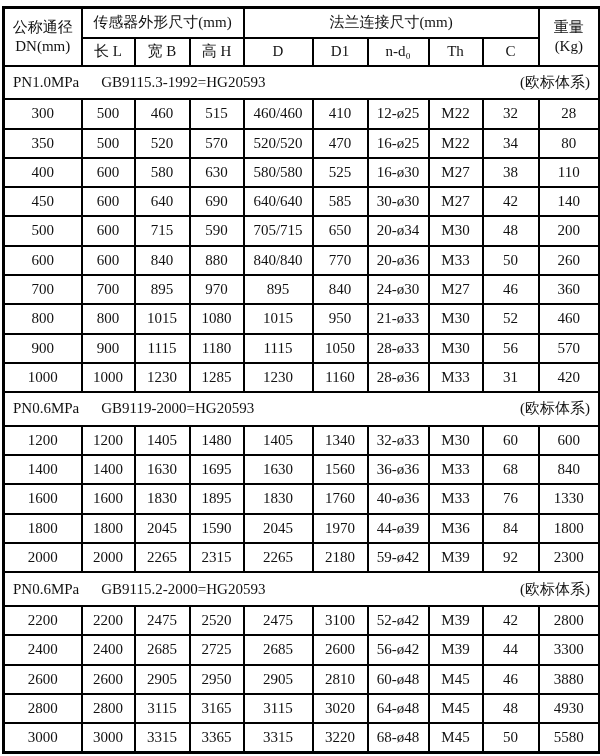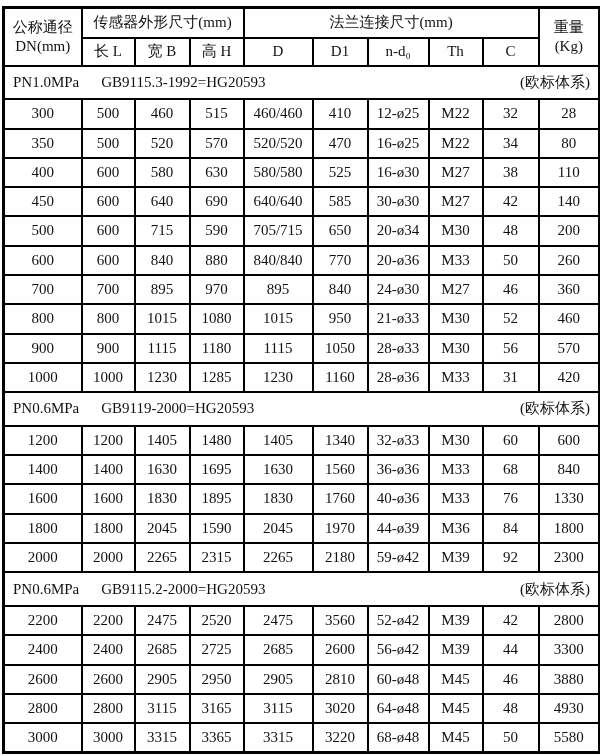--- a/index.html
+++ b/index.html
@@ -302,21 +302,21 @@
               <span class="sec-note">(欧标体系)</span>
             </div>
           </td>
         </tr>
         <tr class="data-row">
           <td>2200</td>
           <td>2200</td>
           <td>2475</td>
           <td>2520</td>
           <td>2475</td>
-          <td>3560</td>
+          <td>3100</td>
           <td>52-ø42</td>
           <td>M39</td>
           <td>42</td>
           <td>2800</td>
         </tr>
         <tr class="data-row">
           <td>2400</td>
           <td>2400</td>
           <td>2685</td>
           <td>2725</td>

